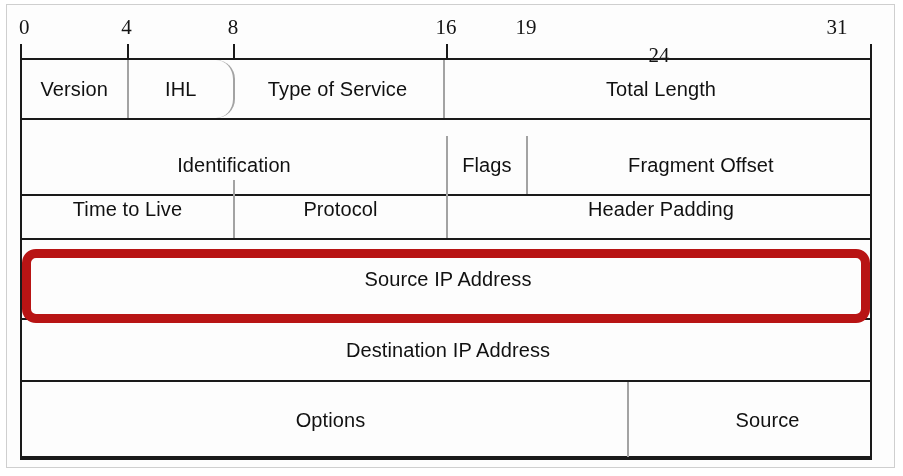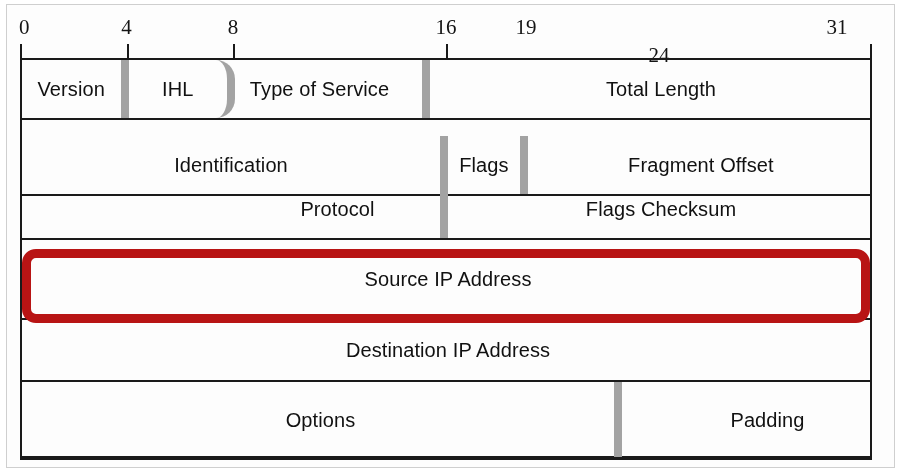--- a/index.html
+++ b/index.html
@@ -91,21 +91,21 @@
     height: 100%;
     box-sizing: border-box;
     display: flex;
     align-items: center;
     justify-content: center;
     font-size: 20px;
     color: #111111;
     letter-spacing: 0.1px;
     white-space: nowrap;
   }
-  .hdr-field.div-right { border-right: 8px solid #a3a3a3; }
+  .hdr-field.div-right { border-right: 2px solid #a3a3a3; }
 
   
   #source-highlight {
     position: absolute;
     left: 22px;
     top: 249px;
     width: 848px;
     height: 74px;
     border: 9px solid #b81414;
     border-radius: 14px;
@@ -132,39 +132,40 @@
       <div class="ruler-tick" style="left: 106.5px;"></div>
       <div class="ruler-tick" style="left: 213px;"></div>
       <div class="ruler-tick" style="left: 426px;"></div>
       <div class="ruler-tick" style="left: 850px;"></div>
     </div>
 
   <div id="header-table">
       <div class="hdr-row" style="top: 0px; height: 60px;">
         <div class="hdr-field div-right" style="left: 0px; width: 106.5px;">Version</div>
         <div class="hdr-field div-right" style="left: 106.5px; width: 106.5px; border-radius: 19px;">IHL</div>
-        <div class="hdr-field div-right" style="left: 195px; width: 213px;">Type of Service</div>
+        <div class="hdr-field div-right" style="left: 210px; width: 213px;">Type of Service</div>
         <div class="hdr-field" style="left: 426px; width: 426px;">Total Length</div>
       </div>
       <div class="hdr-row" style="top: 76px; height: 60px;">
         <div class="hdr-field div-right" style="left: 0px; width: 426px;">Identification</div>
         <div class="hdr-field div-right" style="left: 426px; width: 79.875px;">Flags</div>
         <div class="hdr-field" style="left: 505.875px; width: 346.125px;">Fragment Offset</div>
       </div>
       <div class="hdr-row" style="top: 120px; height: 60px;">
+        <div class="hdr-field div-right" style="left: 0px; width: 213px;">Time to Live</div>
         <div class="hdr-field div-right" style="left: 213px; width: 213px;">Protocol</div>
-        <div class="hdr-field" style="left: 426px; width: 426px;">Flags Checksum</div>
+        <div class="hdr-field" style="left: 426px; width: 426px;">Header Padding</div>
       </div>
       <div class="hdr-row" style="top: 180px; height: 80px; text-decoration: underline;">
         <div class="hdr-field" style="left: 0px; width: 852px;">Source IP Address</div>
       </div>
       <div class="hdr-row" style="top: 260px; height: 62px;">
         <div class="hdr-field" style="left: 0px; width: 852px;">Destination IP Address</div>
       </div>
       <div class="hdr-row last" style="top: 322px; height: 76px;">
-        <div class="hdr-field div-right" style="left: 5px; width: 595px;">Options</div>
-        <div class="hdr-field" style="left: 639px; width: 213px;">Padding</div>
+        <div class="hdr-field div-right" style="left: 12px; width: 595px;">Options</div>
+        <div class="hdr-field" style="left: 639px; width: 213px;">Source</div>
       </div>
     </div>
 
   <div id="source-highlight" style="border-color: rgb(184, 20, 20);"></div>
 
 </div>
 
 </body></html>

